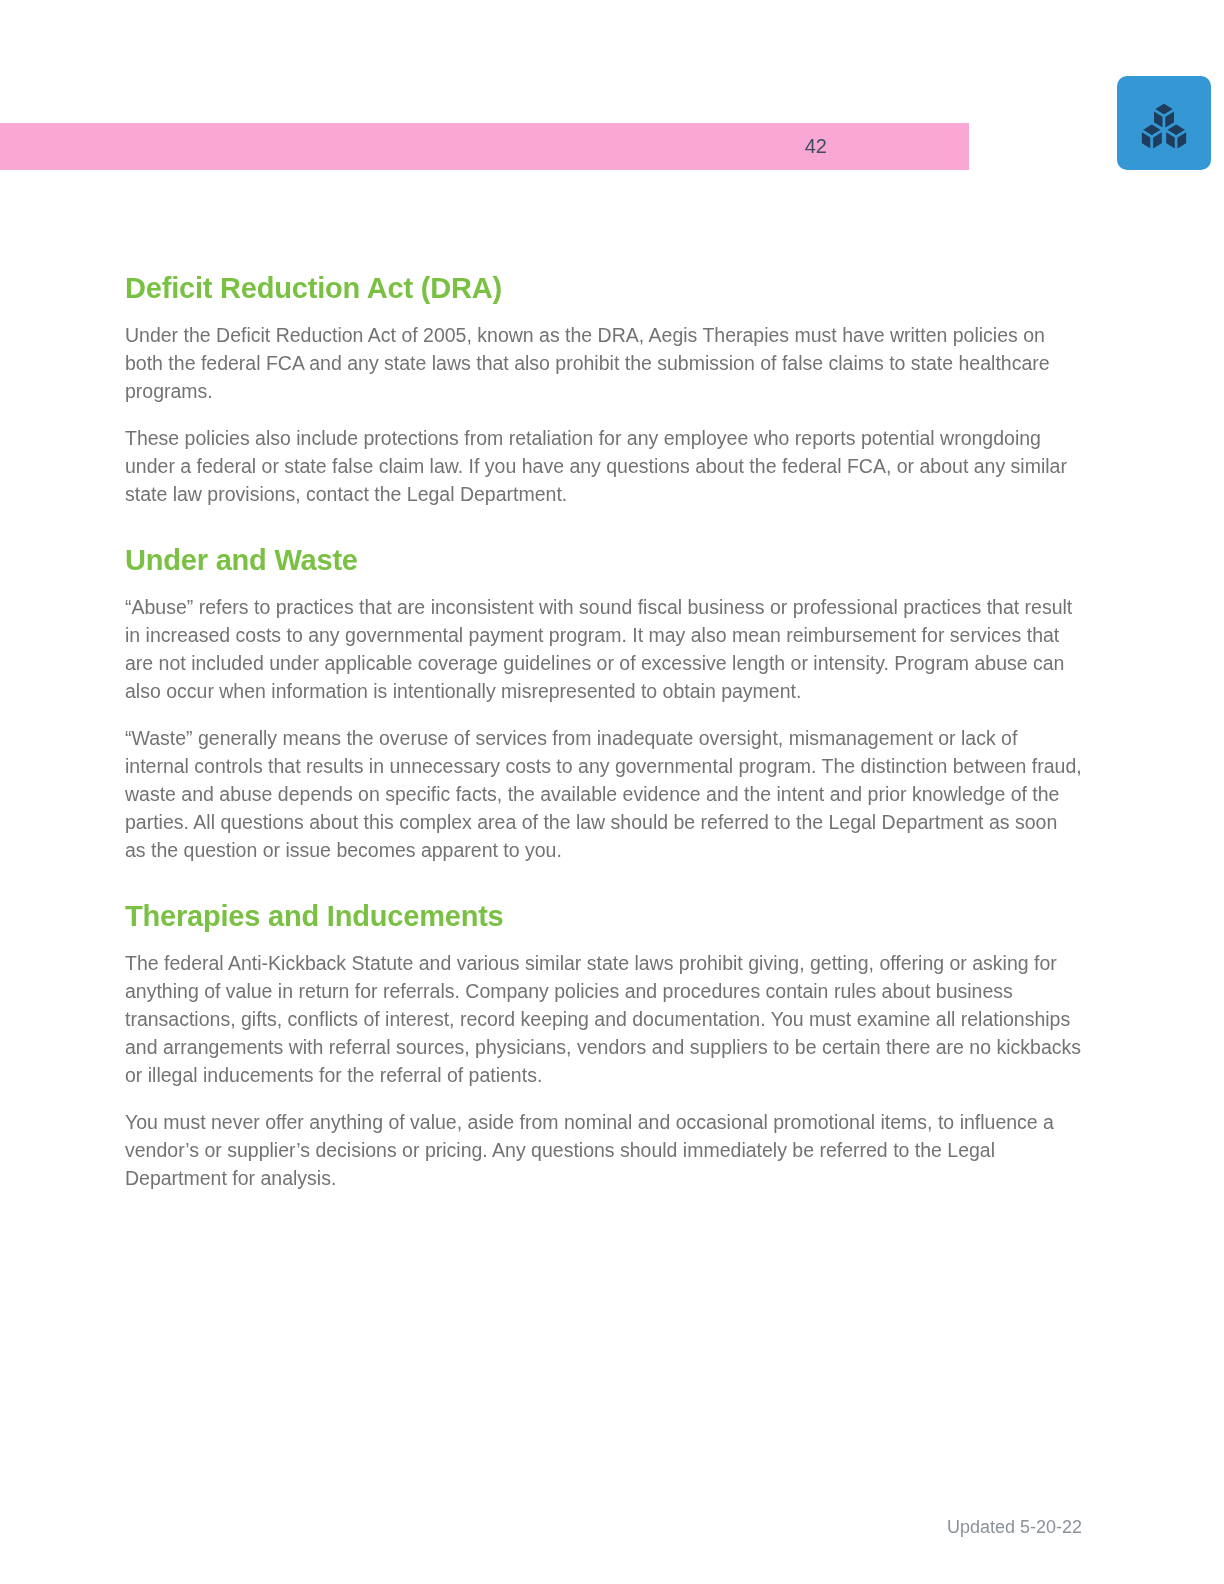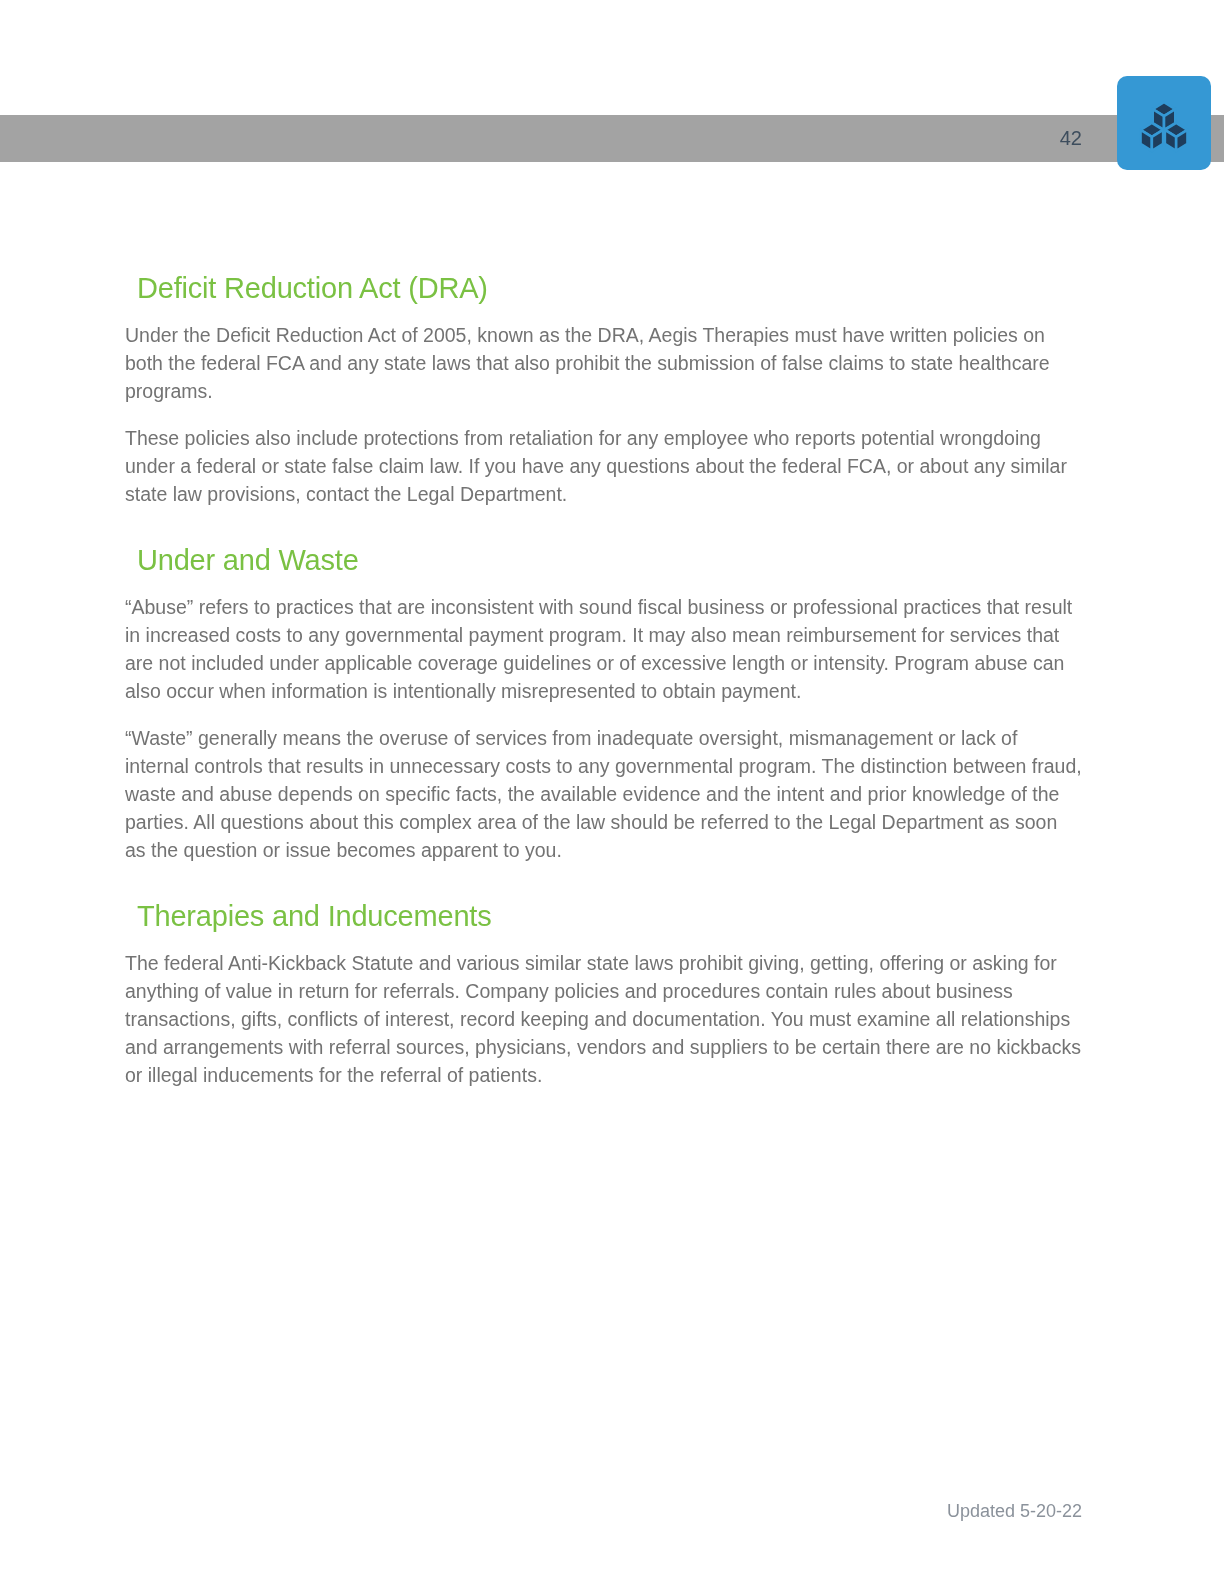--- a/index.html
+++ b/index.html
@@ -12,25 +12,25 @@
     overflow: hidden;
   }
   .page {
     position: absolute;
     inset: 0;
     background: #ffffff;
   }
   
   .header-band {
     position: absolute;
-    top: 115px;
+    top: 123px;
     left: 0;
-    width: 1224px;
+    width: 969px;
     height: 47px;
-    background: #a3a3a3;
+    background: #f9a8d4;
   }
   .page-number {
     position: absolute;
     top: 0;
     right: 142px;
     height: 47px;
     line-height: 47px;
     font-size: 20px;
     color: #3d4d5d;
   }
@@ -50,36 +50,36 @@
   
   .content {
     position: absolute;
     top: 272px;
     left: 125px;
     width: 958px;
   }
   .section-heading {
     color: #7ac143;
     font-size: 29px;
-    font-weight: normal;
+    font-weight: bold;
     letter-spacing: -0.2px;
-    margin: 36px 0 16px 12px;
+    margin: 36px 0 16px 0;
   }
   .section-heading.first { margin-top: 0; }
   .content p {
     color: #737373;
     font-size: 19.5px;
     line-height: 28px;
     margin-bottom: 19px;
   }
   
   .footer-updated {
     position: absolute;
     right: 142px;
-    bottom: 62px;
+    bottom: 46px;
     color: #8b929b;
     font-size: 18px;
   }
 </style>
 </head>
 <body>
 
 <div class="page">
 
   <div class="header-band">
@@ -110,18 +110,19 @@
     <h2 class="section-heading first">Deficit Reduction Act (DRA)</h2>
     <p>Under the Deficit Reduction Act of 2005, known as the DRA, Aegis Therapies must have written policies on both the federal FCA and any state laws that also prohibit the submission of false claims to state healthcare programs.</p>
     <p>These policies also include protections from retaliation for any employee who reports potential wrongdoing under a federal or state false claim law. If you have any questions about the federal FCA, or about any similar state law provisions, contact the Legal Department.</p>
 
     <h2 class="section-heading">Under and Waste</h2>
     <p>“Abuse” refers to practices that are inconsistent with sound fiscal business or professional practices that result in increased costs to any governmental payment program. It may also mean reimbursement for services that are not included under applicable coverage guidelines or of excessive length or intensity. Program abuse can also occur when information is intentionally misrepresented to obtain payment.</p>
     <p>“Waste” generally means the overuse of services from inadequate oversight, mismanagement or lack of internal controls that results in unnecessary costs to any governmental program. The distinction between fraud, waste and abuse depends on specific facts, the available evidence and the intent and prior knowledge of the parties. All questions about this complex area of the law should be referred to the Legal Department as soon as the question or issue becomes apparent to you.</p>
 
     <h2 class="section-heading">Therapies and Inducements</h2>
     <p>The federal Anti-Kickback Statute and various similar state laws prohibit giving, getting, offering or asking for anything of value in return for referrals. Company policies and procedures contain rules about business transactions, gifts, conflicts of interest, record keeping and documentation. You must examine all relationships and arrangements with referral sources, physicians, vendors and suppliers to be certain there are no kickbacks or illegal inducements for the referral of patients.</p>
+    <p>You must never offer anything of value, aside from nominal and occasional promotional items, to influence a vendor’s or supplier’s decisions or pricing. Any questions should immediately be referred to the Legal Department for analysis.</p>
 
   </main>
 
   <div class="footer-updated">Updated 5-20-22</div>
 
 </div>
 
 </body></html>

